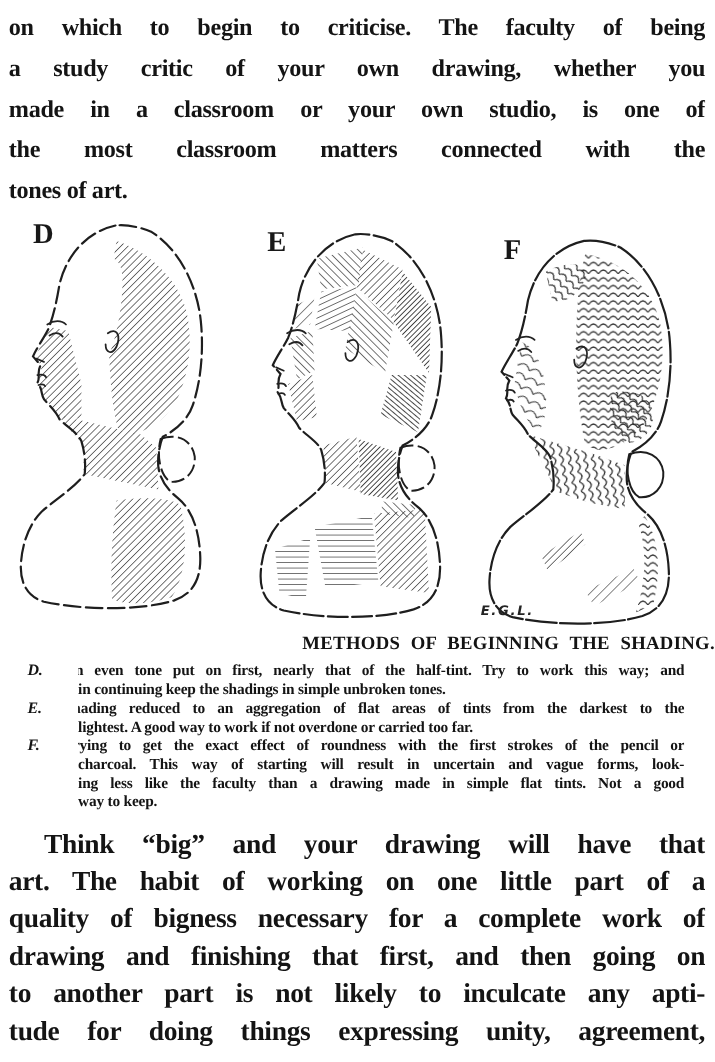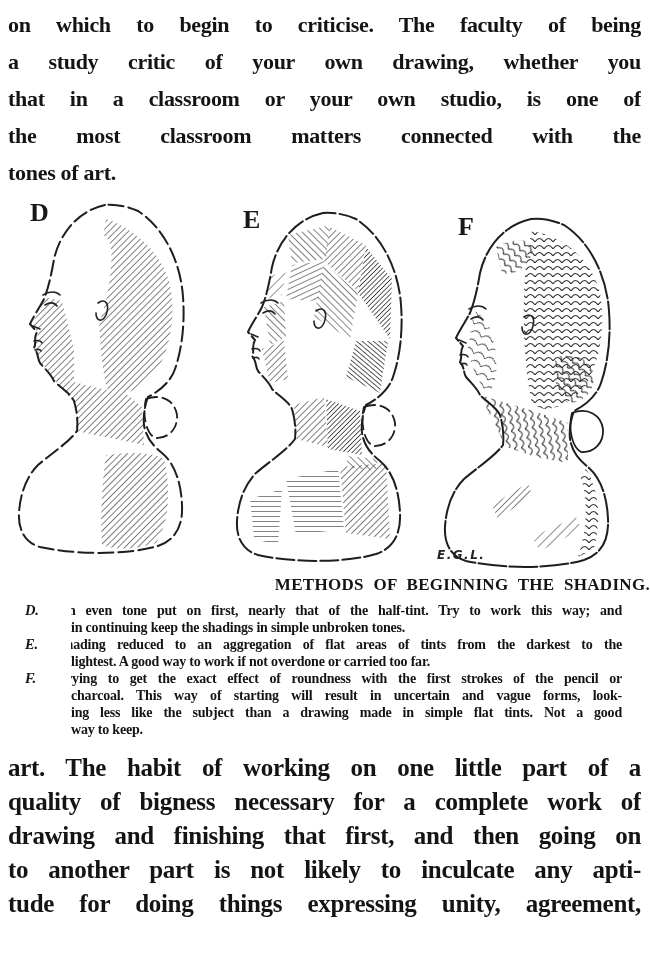--- a/index.html
+++ b/index.html
@@ -41,21 +41,21 @@
   .para2 .tline.first{padding-left:32px;}
 </style>
 </head>
 <body>
 
 <div class="page">
 
   <div class="intro">
       <div class="tline first just">on which to begin to criticise.  The faculty of being</div>
       <div class="tline just">a study critic of your own drawing, whether you</div>
-      <div class="tline just">that in a classroom or your own studio, is one of</div>
+      <div class="tline just">made in a classroom or your own studio, is one of</div>
       <div class="tline just">the most classroom matters connected with the</div>
       <div class="tline">tones of art.</div>
     </div>
 
   <svg class="figure-wrap" width="650" height="384" viewBox="0 0 650 384">
     <defs>
       <pattern id="h45" patternUnits="userSpaceOnUse" width="4.6" height="4.6" patternTransform="rotate(45)">
         <line x1="0" y1="0" x2="0" y2="4.6" stroke="#2e2e2e" stroke-width="1.2"></line>
       </pattern>
       <pattern id="h45s" patternUnits="userSpaceOnUse" width="6.5" height="6.5" patternTransform="rotate(45)">
@@ -170,27 +170,28 @@
       <div class="legend-lines">
           <div class="tline first just">Shading reduced to an aggregation of flat areas of tints from the darkest to the</div>
           <div class="tline">lightest.  A good way to work if not overdone or carried too far.</div>
         </div>
     </div>
     <div class="legend-item">
       <span class="legend-label">F.</span>
       <div class="legend-lines">
           <div class="tline first just">Trying to get the exact effect of roundness with the first strokes of the pencil or</div>
           <div class="tline just">charcoal.  This way of starting will result in uncertain and vague forms, look-</div>
-          <div class="tline just">ing less like the subject than a drawing made in simple flat tints.  Not a good</div>
+          <div class="tline just">ing less like the faculty than a drawing made in simple flat tints.  Not a good</div>
           <div class="tline">way to keep.</div>
         </div>
     </div>
   </div>
 
   <div class="para2">
+      <div class="tline first just">Think “big” and your drawing will have that</div>
       <div class="tline just">art.  The habit of working on one little part of a</div>
       <div class="tline just">quality of bigness necessary for a complete work of</div>
       <div class="tline just">drawing and finishing that first, and then going on</div>
       <div class="tline just">to another part is not likely to inculcate any apti-</div>
       <div class="tline just">tude for doing things expressing unity, agreement,</div>
     </div>
 
 </div>
 
 </body></html>

